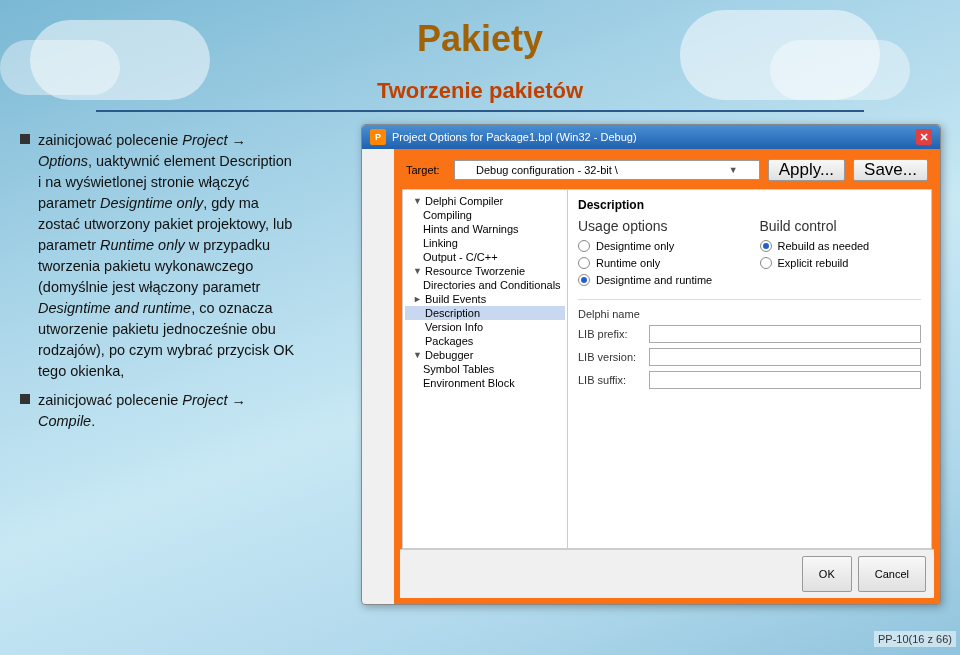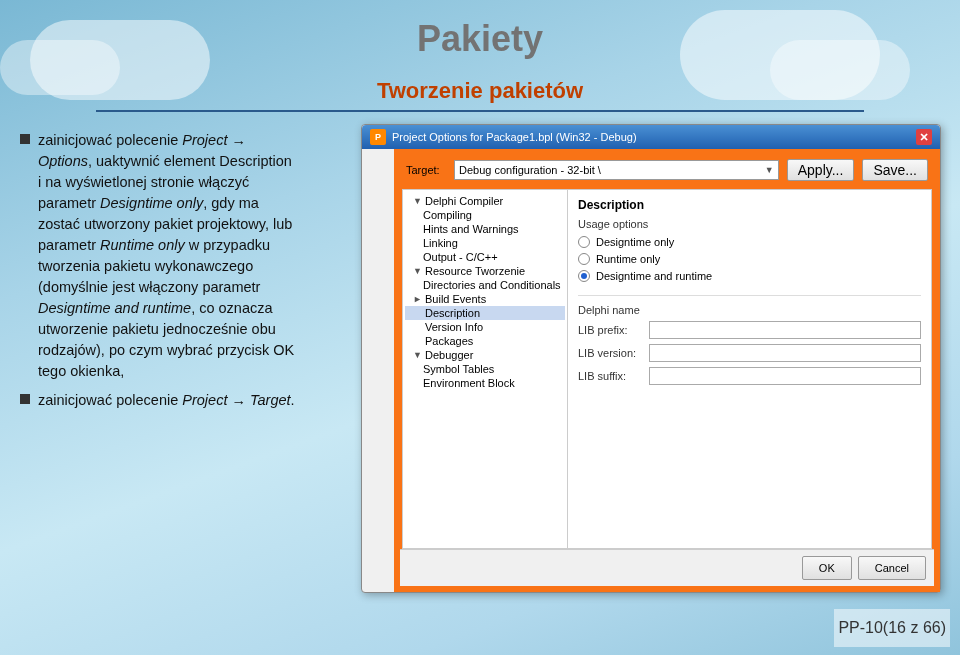--- a/index.html
+++ b/index.html
@@ -26,21 +26,21 @@
     
     .title-area {
       text-align: center;
       padding-top: 18px;
       position: relative;
       z-index: 2;
     }
     .main-title {
       font-size: 36px;
       font-weight: bold;
-      color: #737373;
+      color: #a16207;
       font-family: Arial, sans-serif;
     }
     .subtitle {
       font-size: 22px;
       font-weight: bold;
       color: #c04000;
       margin-top: 18px;
     }
     .title-line {
       width: 80%;
@@ -164,33 +164,33 @@
     .target-label {
       font-size: 11px;
       min-width: 40px;
     }
     .target-dropdown {
       flex: 1;
       height: 20px;
       background: white;
       border: 1px solid #999;
       font-size: 11px;
-      padding: 1px 4px;
+      padding: 1px 21px;
       display: flex;
       align-items: center;
       justify-content: space-between;
     }
     .dropdown-arrow { font-size: 9px; color: #555; }
     .target-apply-btn, .target-save-btn {
       height: 22px;
       padding: 0 10px;
       background: linear-gradient(to bottom, #f8f8f8, #e0e0e0);
       border: 1px solid #999;
       border-radius: 2px;
-      font-size: 14px;
+      font-size: 17px;
       cursor: pointer;
       white-space: nowrap;
     }
 
     
     .dialog-main {
       display: flex;
       background: white;
       border: 1px solid #ccc;
       margin: 0 2px;
@@ -237,21 +237,21 @@
       font-size: 12px;
     }
     .two-columns {
       display: flex;
       gap: 20px;
     }
     .column-left, .column-right {
       flex: 1;
     }
     .column-title {
-      font-size: 11px;
+      font-size: 14px;
       margin-bottom: 6px;
       color: #333;
     }
     .radio-option {
       display: flex;
       align-items: center;
       gap: 6px;
       margin-bottom: 5px;
       font-size: 11px;
     }
@@ -303,38 +303,38 @@
     .dialog-bottom {
       display: flex;
       justify-content: flex-end;
       align-items: center;
       padding: 6px 8px;
       gap: 6px;
       background: #f0f0f0;
       border-top: 1px solid #ccc;
     }
     .dialog-btn {
-      height: 24px;
+      height: 36px;
       padding: 0 16px;
       background: linear-gradient(to bottom, #f8f8f8, #e0e0e0);
       border: 1px solid #999;
       border-radius: 2px;
       font-size: 11px;
       cursor: pointer;
     }
 
     
     .page-number {
       position: absolute;
       bottom: 8px;
-      right: 10px;
-      font-size: 16px;
+      right: 4px;
+      font-size: 11px;
       color: #333;
       background: rgba(255,255,255,0.5);
-      padding: 10px 4px;
+      padding: 2px 4px;
     }
   </style>
 </head>
 <body>
 
 <div class="cloud cloud1"></div>
 <div class="cloud cloud2"></div>
 <div class="cloud cloud3"></div>
 <div class="cloud cloud4"></div>
 
@@ -349,21 +349,21 @@
   <div class="left-panel">
     <div class="bullet-item">
       <div class="bullet-square"></div>
       <div class="text-content">
         zainicjować polecenie <em>Project</em> → <em>Options</em>, uaktywnić element Description i na wyświetlonej stronie włączyć parametr <em>Designtime only</em>, gdy ma zostać utworzony pakiet projektowy, lub parametr <em>Runtime only</em> w przypadku tworzenia pakietu wykonaw­czego (domyślnie jest włączo­ny parametr <em>Designtime and runtime</em>, co oznacza utworzenie pakietu jednocześnie obu rodzajów), po czym wybrać przycisk OK tego okienka,
       </div>
     </div>
     <div class="bullet-item">
       <div class="bullet-square"></div>
       <div class="text-content">
-        zainicjować polecenie <em>Project</em> → <em>Target</em>.
+        zainicjować polecenie <em>Project</em> → <em>Compile</em>.
       </div>
     </div>
   </div>
 
   <div class="right-panel">
     <div class="dialog-window">
 
       <div class="dialog-titlebar">
         <div class="dialog-titlebar-left">
           <span class="title-icon">P</span>
@@ -448,20 +448,31 @@
                 </div>
                 <div class="radio-option">
                   <div class="radio-circle"></div>
                   <span>Runtime only</span>
                 </div>
                 <div class="radio-option">
                   <div class="radio-circle selected"></div>
                   <span>Designtime and runtime</span>
                 </div>
               </div>
+              <div class="column-right">
+                <div class="column-title">Build control</div>
+                <div class="radio-option">
+                  <div class="radio-circle selected"></div>
+                  <span>Rebuild as needed</span>
+                </div>
+                <div class="radio-option">
+                  <div class="radio-circle"></div>
+                  <span>Explicit rebuild</span>
+                </div>
+              </div>
             </div>
             <hr class="section-divider">
             <div class="field-row">
               <span class="field-label">Delphi name</span>
             </div>
             <div class="field-row">
               <span class="field-label">LIB prefix:</span>
               <input class="field-input" type="text" value="" style="">
             </div>
             <div class="field-row">

